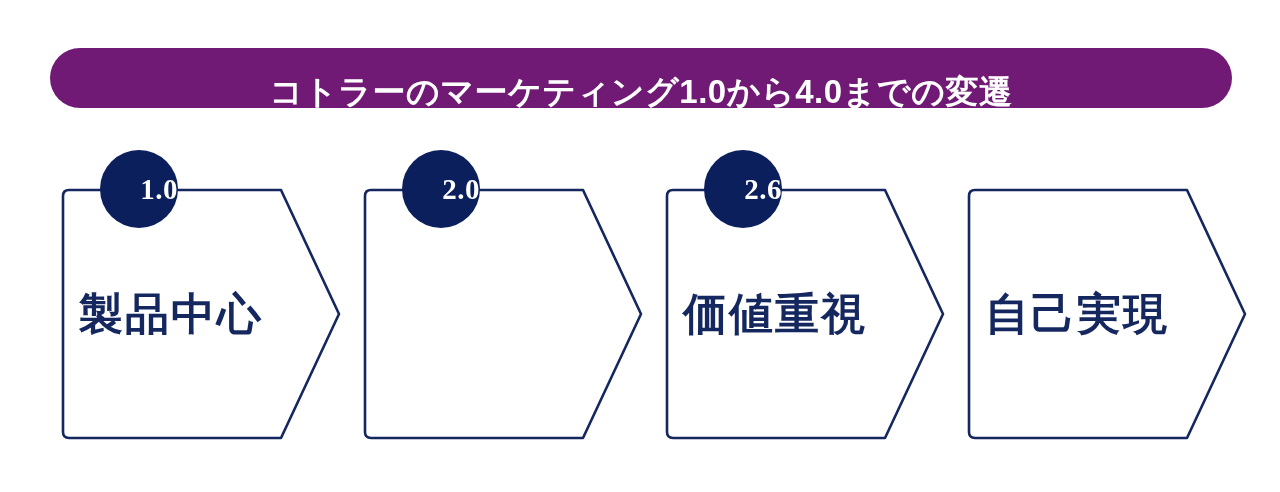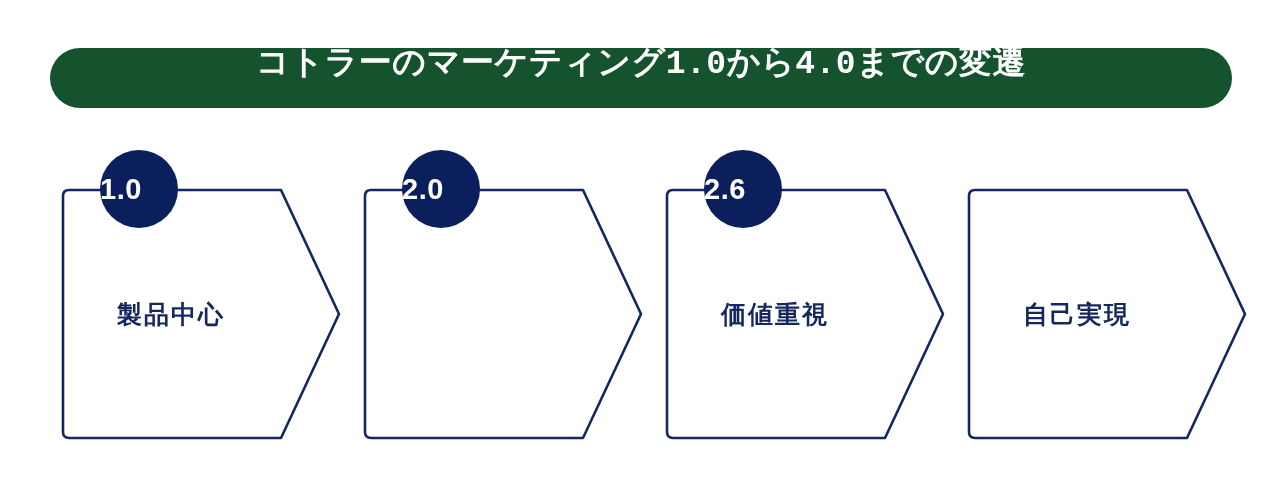--- a/index.html
+++ b/index.html
@@ -24,27 +24,26 @@
     background: #ffffff;
   }
 
   
   .title-pill {
     position: absolute;
     left: 50px;
     top: 48px;
     width: 1182px;
     height: 60px;
-    background: #14532d;
+    background: #701a75;
     border-radius: 30px;
     display: flex;
-    align-items: flex-start;
+    align-items: flex-end;
     justify-content: center;
     box-sizing: border-box;
-    font-family: Liberation Mono, monospace;
   }
   .title-text {
     color: #ffffff;
     font-size: 33px;
     font-weight: bold;
     letter-spacing: 0.5px;
     line-height: 1;
     white-space: nowrap;
     text-align: center;
   }
@@ -75,37 +74,38 @@
   .card-label {
     position: absolute;
     left: 0;
     top: 40px;
     width: 232px;
     height: 248px;
     display: flex;
     align-items: center;
     justify-content: center;
     color: #14275E;
-    font-size: 25px;
+    font-size: 44px;
     font-weight: bold;
     letter-spacing: 2px;
     line-height: 1;
     white-space: nowrap;
   }
   .card-badge {
     position: absolute;
     left: 45px;
     top: 0px;
     width: 78px;
     height: 78px;
     border-radius: 50%;
     background: #0A1F5C;
     display: flex;
     align-items: center;
-    justify-content: flex-start;
+    justify-content: flex-end;
+    font-family: Liberation Serif, serif;
   }
   .card-badge-text {
     color: #ffffff;
     font-size: 29px;
     font-weight: bold;
     line-height: 1;
     letter-spacing: 0.5px;
   }
 
   .card-1 { left: 55px; }

